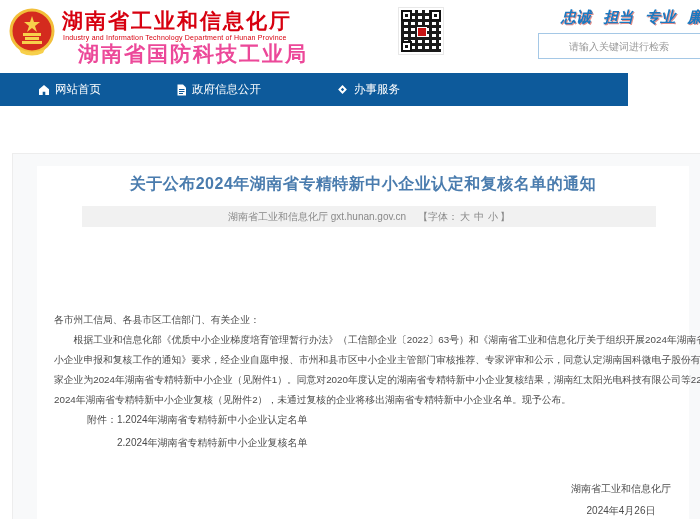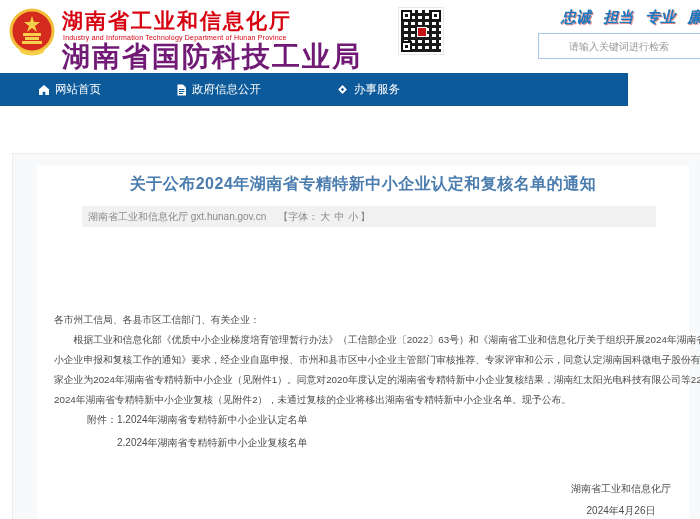--- a/index.html
+++ b/index.html
@@ -7,21 +7,21 @@
   #frame {
     position:relative; width:700px; height:519px; overflow:hidden;
     background:#ffffff; font-family:"Liberation Sans","DejaVu Sans",sans-serif;
   }
   
   .header { position:absolute; top:0; left:0; width:700px; height:73px; background:#fff; }
   .emblem { position:absolute; left:9px; top:7px; width:46px; height:50px; }
   .org { position:absolute; left:62px; top:10px; line-height:1; }
   .org-cn1 { font-size:21px; font-weight:bold; color:#d7000f; letter-spacing:2px; }
   .org-en  { font-size:7px; color:#d7000f; margin:3px 0 2px 1px; letter-spacing:.2px; }
-  .org-cn2 { font-size:28px; font-weight:bold; color:#701a75; letter-spacing:2px; }
+  .org-cn2 { font-size:21px; font-weight:bold; color:#ec4899; letter-spacing:2px;margin-left:16px; }
   .qr { position:absolute; left:398px; top:7px; width:46px; height:48px; background:#fff; border:1px solid #e8e8e8; }
   .qr-pattern { position:absolute; inset:2px;
     background-image:
       repeating-linear-gradient(0deg,#1a1a1a 0 3px,transparent 3px 6px),
       repeating-linear-gradient(90deg,#1a1a1a 0 3px,#ffffff 3px 7px); }
   .qr-f { position:absolute; width:11px; height:11px; border:2px solid #111;
     background:radial-gradient(#111 0 30%, #fff 31%); }
   .qr-f.tl { left:2px; top:2px; } .qr-f.tr { right:2px; top:2px; } .qr-f.bl { left:2px; bottom:2px; }
   .qr-center { position:absolute; left:18px; top:19px; width:10px; height:10px; background:#c81414; border:1px solid #fff; }
   .slogan { position:absolute; left:561px; top:8px; width:200px; white-space:nowrap;
@@ -39,21 +39,21 @@
   
   .breadcrumb { position:absolute; left:13px; top:129px; font-size:10px; color:#9a9a9a;margin-top:32px; }
   .breadcrumb span { color:#9a9a9a; }
   
   .panel { position:absolute; left:12px; top:153px; width:688px; height:366px;
     background:#f8f9fa; border:1px solid #ededed; border-right:none; border-bottom:none; }
   .doc { position:absolute; left:24px; top:12px; width:652px; height:354px; background:#ffffff; }
   .doc-title { position:absolute; left:0; top:8px; width:652px; text-align:center;
     font-size:16px; font-weight:bold; color:#4a7cae; letter-spacing:.5px; white-space:nowrap; }
   .metabar { position:absolute; left:45px; top:40px; width:574px; height:21px; background:#f1f1f1;
-    display:flex; align-items:center; justify-content:flex-start; font-size:10px; color:#898989; white-space:nowrap; }
+    display:flex; align-items:center; justify-content:center; font-size:10px; color:#898989; white-space:nowrap; }
   .metabar .seg { margin:0 6px; }
   .metabar .fontsize { margin:0 2px; cursor:pointer; }
   .doc-number { position:absolute; left:0; top:94px; width:652px; text-align:center;
     font-size:11px; color:#666; }
   .body-text { position:absolute; left:17px; top:144px; width:650px;
     font-size:9.8px; color:#4c4c4c; line-height:20px; }
   .body-line { white-space:nowrap; }
   .attach { position:absolute; left:50px; top:242px; font-size:10px; color:#4c4c4c; line-height:23px; }
   .attach-row2 { padding-left:30px; }
   .attach-item { cursor:pointer; }

